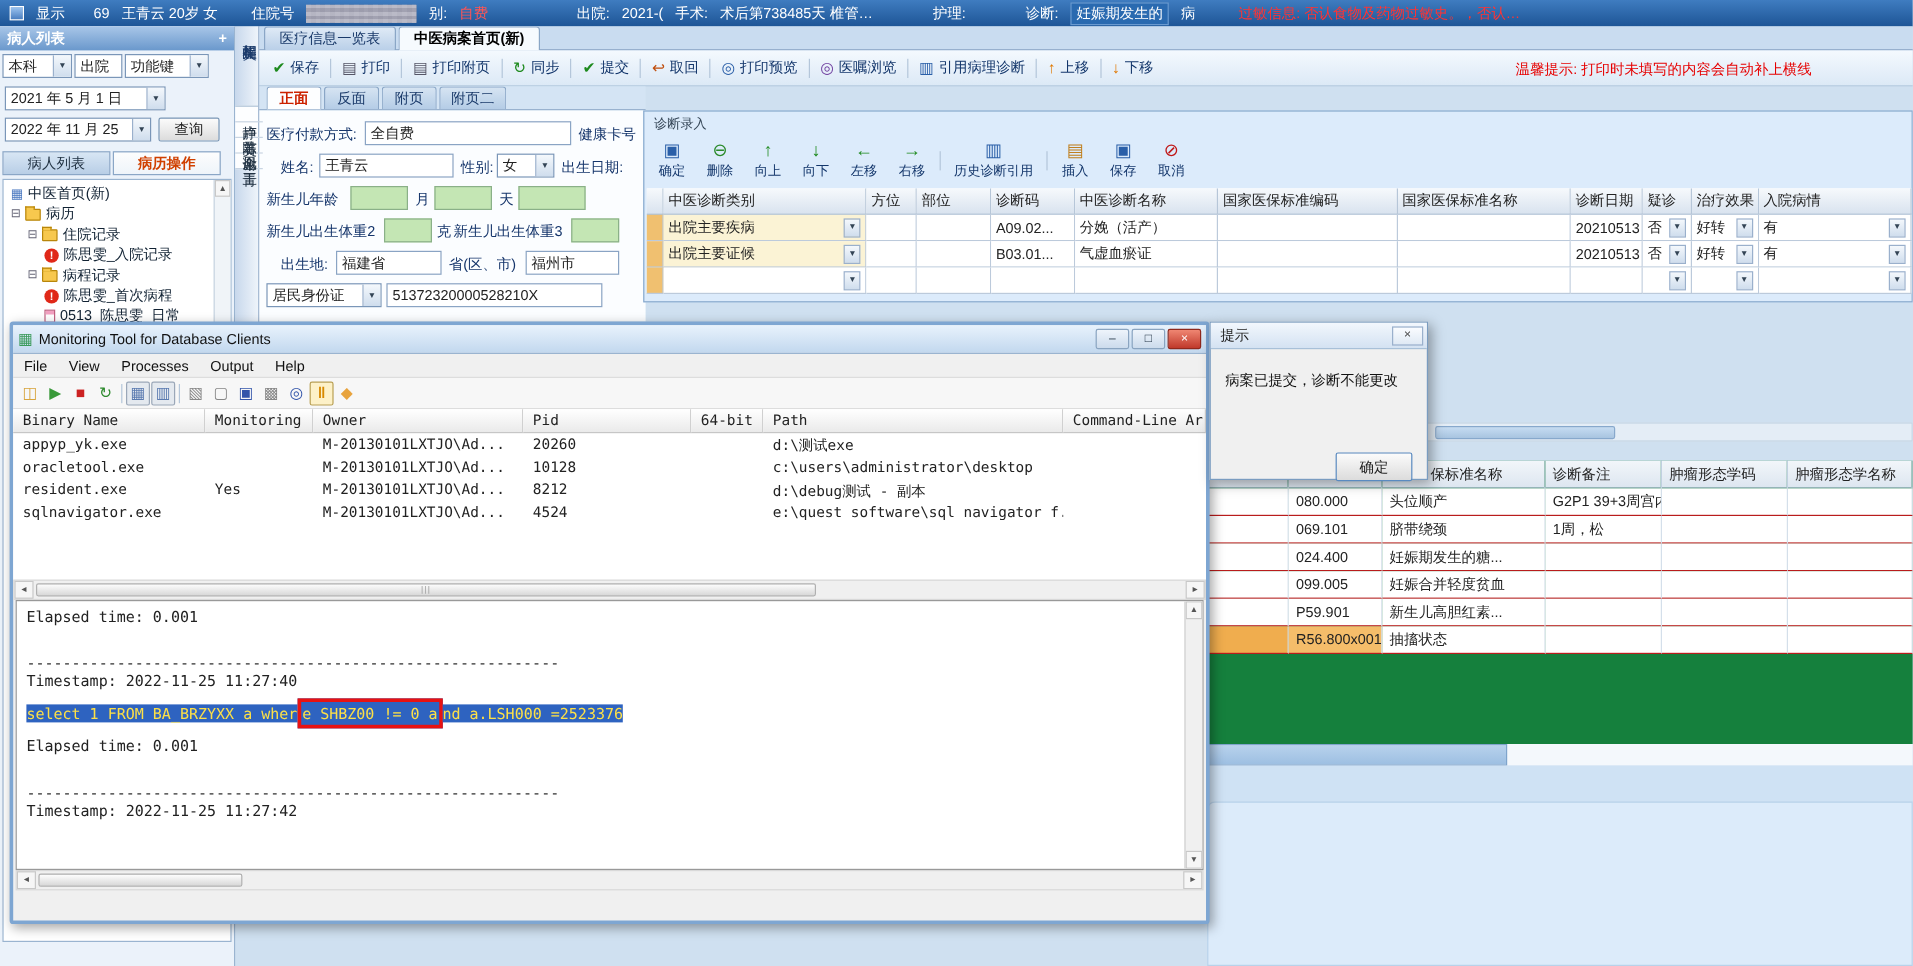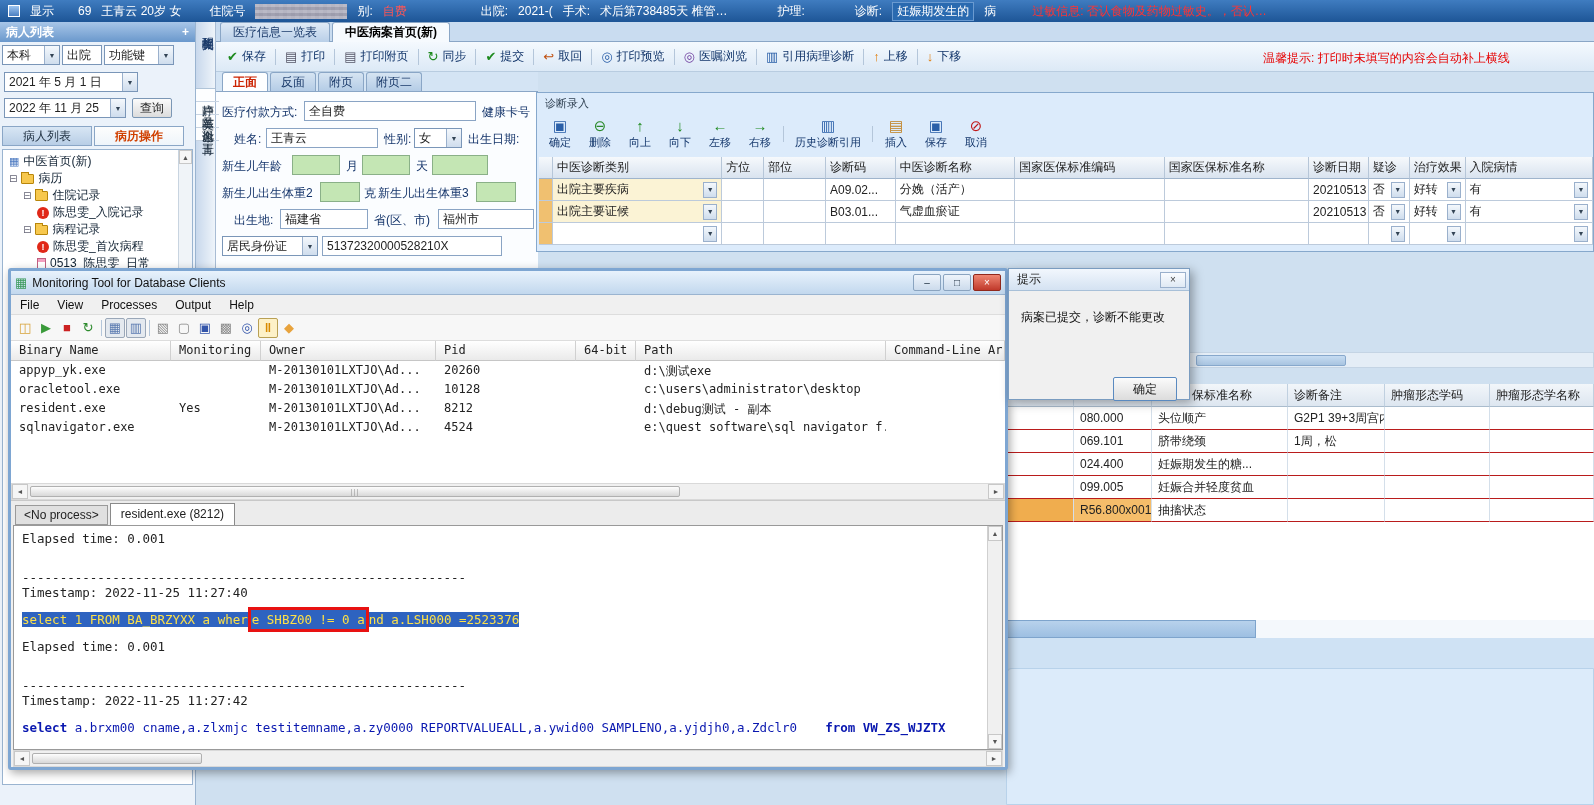--- a/index.html
+++ b/index.html
@@ -104,21 +104,21 @@
     <div class="sel" style="width:134px">
         <span>2021 年 5 月 1 日</span>
         <span class="car">▼</span>
       </div>
   </div>
   <div class="hrow" style="padding:6px 4px 0;gap:6px">
     <div class="sel" style="width:122px">
         <span>2022 年 11 月 25</span>
         <span class="car">▼</span>
       </div>
-    <div class="btn3d" style="width:40px;height:20px">
+    <div class="btn3d" style="width:51px;height:20px">
         <span>查询</span>
       </div>
   </div>
   <div class="hrow" style="padding:8px 2px 0;gap:2px">
     <div class="ltab">
         <span>病人列表</span>
       </div>
     <div class="ltab act">
         <span>病历操作</span>
       </div>
@@ -276,21 +276,21 @@
 
   <span class="abs lbl" style="left:6px;top:93px">新生儿出生体重2</span>
   <div class="abs ibox green" style="left:104px;top:90px;width:40px"></div>
   <span class="abs lbl" style="left:148px;top:93px">克</span>
   <span class="abs lbl" style="left:162px;top:93px">新生儿出生体重3</span>
   <div class="abs ibox green" style="left:260px;top:90px;width:40px"></div>
 
   <span class="abs lbl" style="left:18px;top:120px">出生地:</span>
   <div class="abs ibox" style="left:64px;top:117px;width:88px"><span>福建省</span></div>
   <span class="abs lbl" style="left:158px;top:120px">省(区、市)</span>
-  <div class="abs ibox" style="left:222px;top:117px;width:96px"><span>福州市</span></div>
+  <div class="abs ibox" style="left:222px;top:117px;width:78px"><span>福州市</span></div>
 
   <div class="abs sel" style="left:6px;top:144px;width:96px">
       <span>居民身份证</span>
       <span class="car">▼</span>
     </div>
   <div class="abs ibox" style="left:106px;top:144px;width:180px"><span>51372320000528210X</span></div>
 </div>
 
 <div class="abs" style="left:536px;top:92px;width:1058px;height:160px;background:#dcebfb;border:1px solid #86a8cc;z-index:4">
   <div style="font-size:11px;color:#345;padding:3px 0 0 8px">诊断录入</div>
@@ -431,21 +431,21 @@
           <span class="cellcaret">▼</span>
         </div>
     </div>
   </div>
 </div>
 
 <div class="abs scrollh" style="left:1006px;top:352px;width:588px;height:16px;background:#e4edf6;border-color:#c4d4e4">
   <div class="sthumb" style="margin-left:189px;width:150px;background:linear-gradient(#c6dcf2,#a8c4e0);border-color:#87a8cc"></div>
 </div>
 
-<div class="abs" style="left:1006px;top:384px;width:588px;height:236px;background:#ffffff;z-index:1">
+<div class="abs" style="left:1006px;top:384px;width:588px;height:236px;background:#15803d;z-index:1">
   <div class="hrow">
     <div class="rth r1"></div>
     <div class="rth r2"></div>
     <div class="rth r3" style="padding-left:40px">保标准名称</div>
     <div class="rth r4">诊断备注</div>
     <div class="rth r5">肿瘤形态学码</div>
     <div class="rth r6">肿瘤形态学名称</div>
   </div>
   <div class="hrow">
     <div class="rtc r1"></div>
@@ -468,20 +468,28 @@
     <div class="rtc r2">024.400</div>
     <div class="rtc r3">妊娠期发生的糖...</div>
     <div class="rtc r4"></div>
     <div class="rtc r5"></div>
     <div class="rtc r6"></div>
   </div>
   <div class="hrow">
     <div class="rtc r1"></div>
     <div class="rtc r2">099.005</div>
     <div class="rtc r3">妊娠合并轻度贫血</div>
+    <div class="rtc r4"></div>
+    <div class="rtc r5"></div>
+    <div class="rtc r6"></div>
+  </div>
+  <div class="hrow">
+    <div class="rtc r1"></div>
+    <div class="rtc r2">P59.901</div>
+    <div class="rtc r3">新生儿高胆红素...</div>
     <div class="rtc r4"></div>
     <div class="rtc r5"></div>
     <div class="rtc r6"></div>
   </div>
   <div class="hrow">
     <div class="rtc r1" style="background:#f0ad4e"></div>
     <div class="rtc r2" style="background:#f5bd6a">R56.800x001</div>
     <div class="rtc r3">抽搐状态</div>
     <div class="rtc r4"></div>
     <div class="rtc r5"></div>
@@ -573,41 +581,36 @@
       <div class="lvc c4">4524</div>
       <div class="lvc c5"></div>
       <div class="lvc c6">e:\quest software\sql navigator f...</div>
       <div class="lvc c7"></div>
     </div>
     <div class="abs scrollh" style="left:0;bottom:0;width:994px;height:17px">
       <div class="sbtn">◄</div>
       <div class="sthumb" style="margin-left:2px;width:650px">|||</div>
       <div class="sbtn" style="margin-left:auto">►</div>
     </div>
-  </div>
-  <div class="hrow" style="height:25px;background:#ececec;border-top:1px solid #c8c8c8;padding:3px 0 0 4px;gap:2px;align-items:flex-end">
-    <div style="border:1px solid #9a9a9a;background:#e0e0e0;padding:2px 8px;height:20px">&lt;No process&gt;</div>
-    <div style="border:1px solid #8a8a8a;border-bottom:none;background:#fff;padding:3px 10px;height:22px">resident.exe (8212)</div>
   </div>
   <div style="position:relative;margin:0 2px;height:225px;background:#fff;border:1px solid #999;padding:5px 20px 0 8px;overflow:hidden">
     <div class="logline">Elapsed time: 0.001</div>
     <div class="logline blank"></div>
     <div class="logline blank"></div>
     <div class="logline">-----------------------------------------------------------</div>
     <div class="logline">Timestamp: 2022-11-25 11:27:40</div>
     <div class="logline blank"></div>
     <div class="logline"><span class="selblue">select 1 FROM BA_BRZYXX a wher</span><span class="selblue redbox">e SHBZ00 != 0 a</span><span class="selblue">nd a.LSH000 =2523376</span></div>
     <div class="logline blank"></div>
     <div class="logline">Elapsed time: 0.001</div>
     <div class="logline blank"></div>
     <div class="logline blank"></div>
     <div class="logline">-----------------------------------------------------------</div>
     <div class="logline">Timestamp: 2022-11-25 11:27:42</div>
     <div class="logline blank"></div>
-    <div class="logline sqlblue"><b>select</b><span> a.brxm00 cname,a.zlxmjc testitemname,a.zy0000 REPORTVALUEALL,a.ywid00 SAMPLENO,a.yjdjh0,a.Zdclr0</span><b style="margin-left:28px">from VW_ZS_WJZTX</b></div>
     <div class="abs" style="right:0;top:0;width:15px;height:100%;background:#f0f0f0;border-left:1px solid #d0d0d0">
       <div class="sbtn" style="width:100%;height:15px">▲</div>
       <div class="abs sbtn" style="bottom:0;width:100%;height:15px">▼</div>
     </div>
   </div>
   <div class="scrollh" style="margin:0 2px;height:17px">
     <div class="sbtn">◄</div>
     <div class="sthumb" style="margin-left:2px;width:170px"></div>
     <div class="sbtn" style="margin-left:auto">►</div>
   </div>

